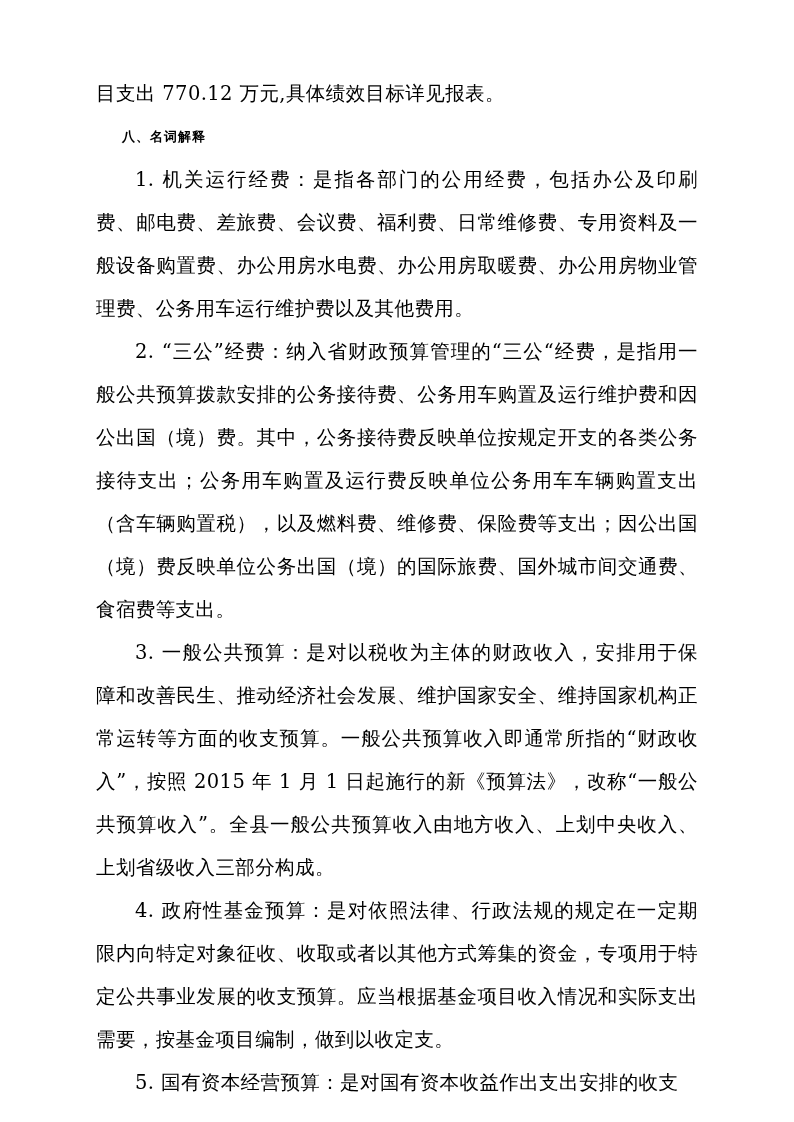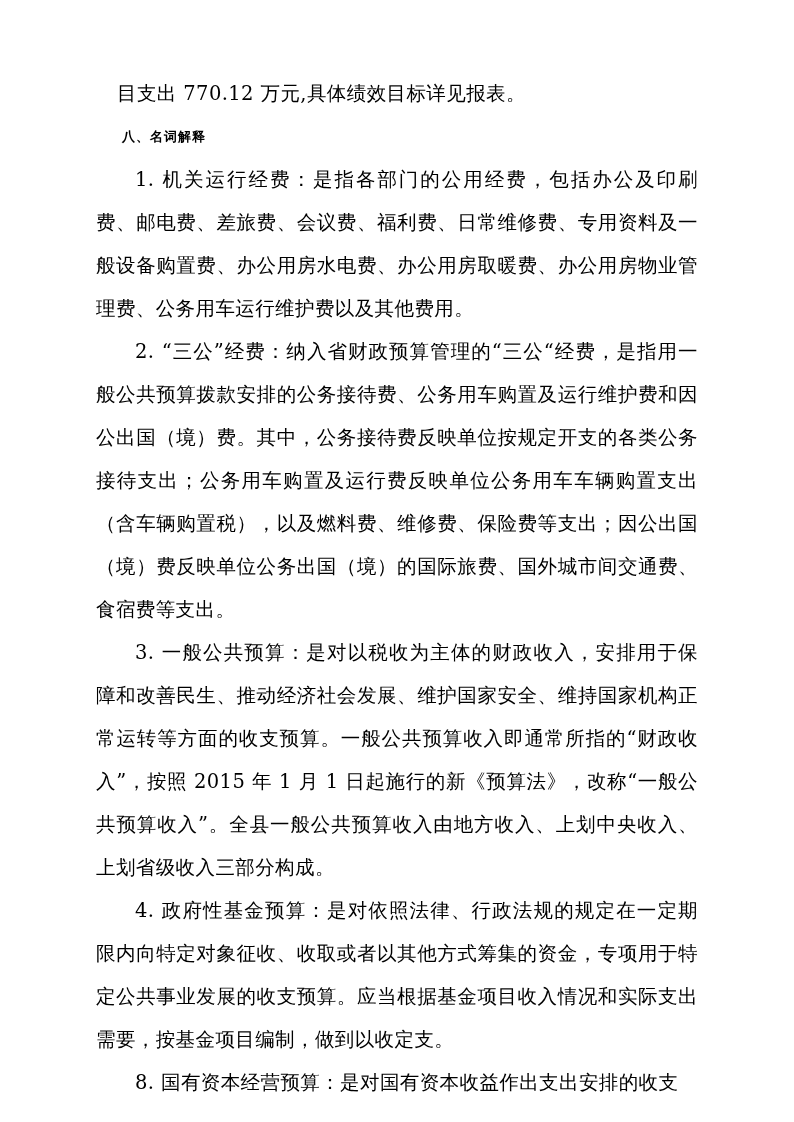--- a/index.html
+++ b/index.html
@@ -36,37 +36,36 @@
   }
   .heading {
     text-indent: 2em;
     font-weight: bold;
     font-family: "DejaVu Sans", "Liberation Sans", sans-serif;
     font-size: 13px;
     letter-spacing: 1px;
   }
   .first-line {
     text-indent: 0;
-    margin-left: 21px;
   }
 </style>
 </head>
 <body>
 
 <div class="page">
   <div class="doc-body">
 
     <p class="para first-line">目支出 770.12 万元,具体绩效目标详见报表。</p>
 
     <p class="heading">八、名词解释</p>
 
     <p class="para">1. 机关运行经费：是指各部门的公用经费，包括办公及印刷费、邮电费、差旅费、会议费、福利费、日常维修费、专用资料及一般设备购置费、办公用房水电费、办公用房取暖费、办公用房物业管理费、公务用车运行维护费以及其他费用。</p>
 
     <p class="para">2. “三公”经费：纳入省财政预算管理的“三公“经费，是指用一般公共预算拨款安排的公务接待费、公务用车购置及运行维护费和因公出国（境）费。其中，公务接待费反映单位按规定开支的各类公务接待支出；公务用车购置及运行费反映单位公务用车车辆购置支出（含车辆购置税），以及燃料费、维修费、保险费等支出；因公出国（境）费反映单位公务出国（境）的国际旅费、国外城市间交通费、食宿费等支出。</p>
 
     <p class="para">3. 一般公共预算：是对以税收为主体的财政收入，安排用于保障和改善民生、推动经济社会发展、维护国家安全、维持国家机构正常运转等方面的收支预算。一般公共预算收入即通常所指的“财政收入”，按照 2015 年 1 月 1 日起施行的新《预算法》，改称“一般公共预算收入”。全县一般公共预算收入由地方收入、上划中央收入、上划省级收入三部分构成。</p>
 
     <p class="para">4. 政府性基金预算：是对依照法律、行政法规的规定在一定期限内向特定对象征收、收取或者以其他方式筹集的资金，专项用于特定公共事业发展的收支预算。应当根据基金项目收入情况和实际支出需要，按基金项目编制，做到以收定支。</p>
 
-    <p class="para">8. 国有资本经营预算：是对国有资本收益作出支出安排的收支</p>
+    <p class="para">5. 国有资本经营预算：是对国有资本收益作出支出安排的收支</p>
 
   </div>
 </div>
 
 </body></html>

